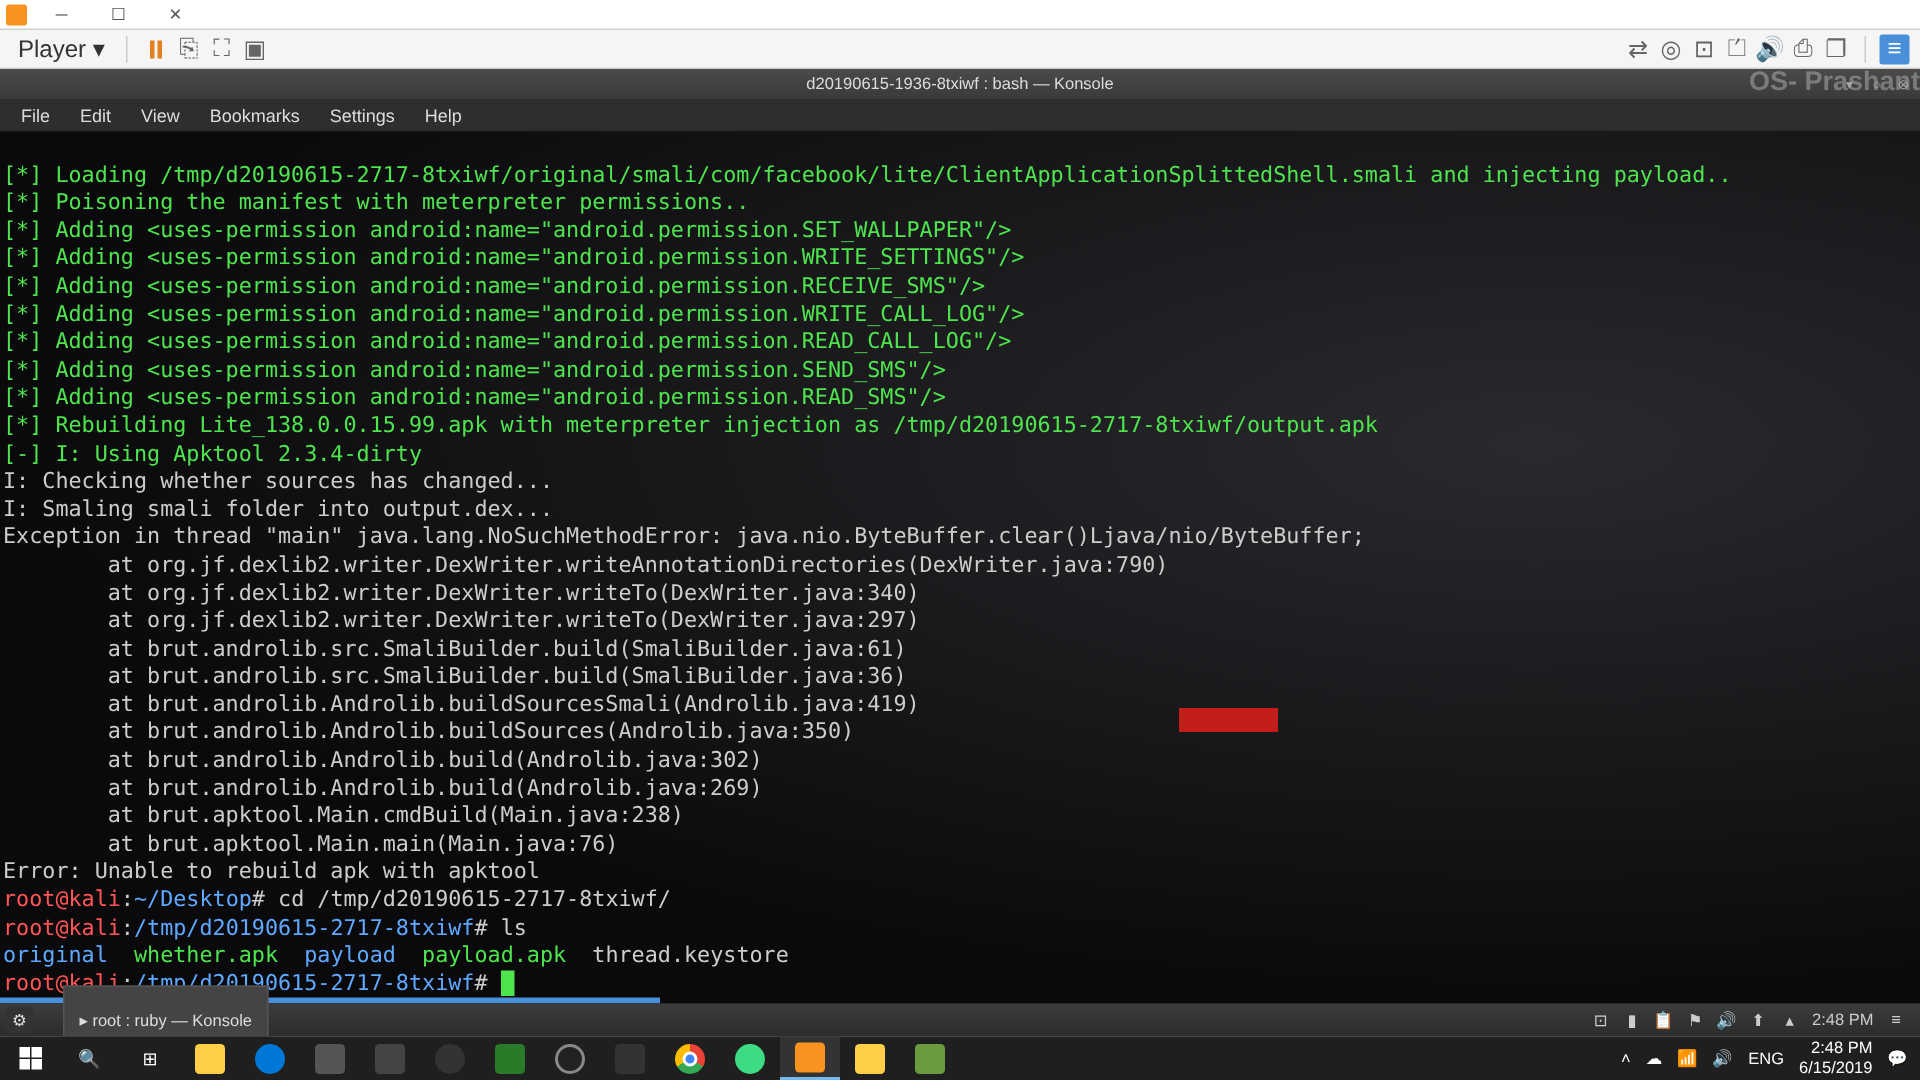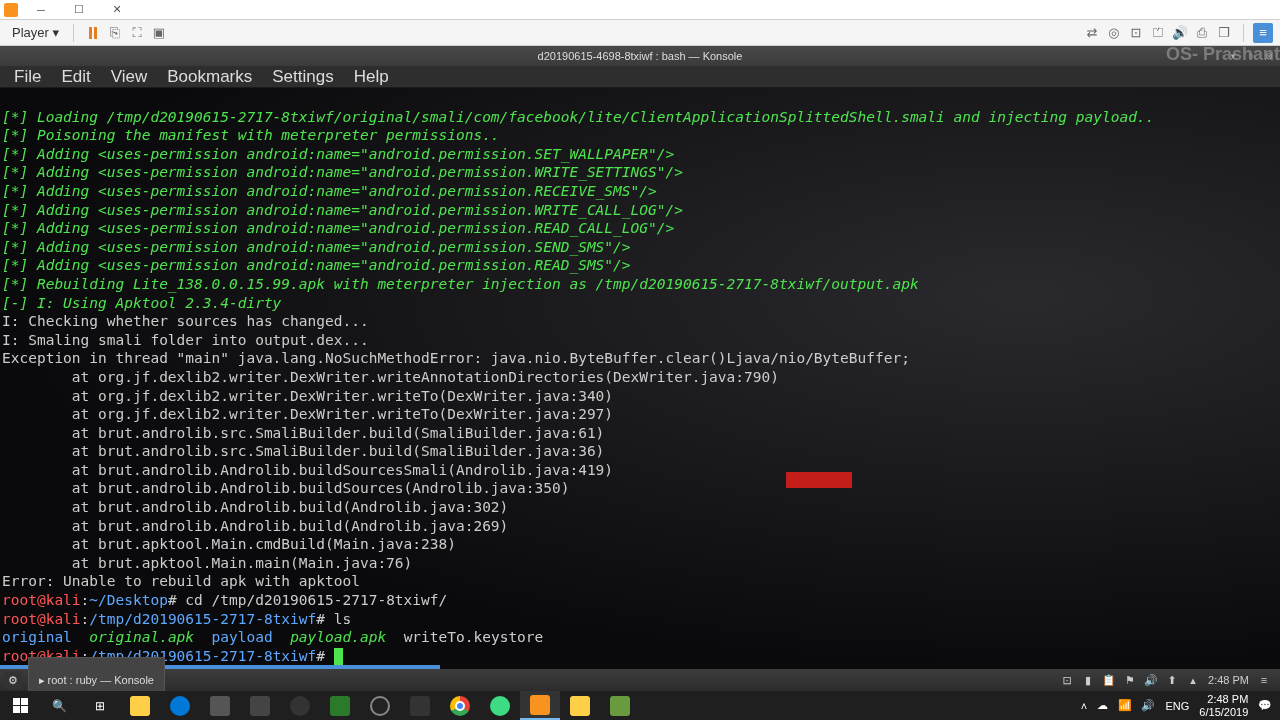--- a/index.html
+++ b/index.html
@@ -31,21 +31,21 @@
     color: #555; cursor: pointer; font-size: 11px;
   }
   
   .vmware-toolbar {
     height: 26px;
     background: #f5f5f5;
     border-bottom: 1px solid #d0d0d0;
     display: flex;
     align-items: center;
     padding: 0 6px;
-    font-size: 13px;
+    font-size: 16px;
   }
   .player-menu { padding: 2px 6px; cursor: pointer; color: #333; }
   .tb-divider { width: 1px; height: 18px; background: #ccc; margin: 0 8px; }
   .tb-btn {
     width: 20px; height: 20px; display: flex; align-items: center; justify-content: center;
     cursor: pointer; color: #666; margin: 0 1px;
   }
   .tb-pause { display: flex; gap: 2px; }
   .tb-pause span { width: 3px; height: 12px; background: #e67e22; }
   .tb-spacer { flex: 1; }
@@ -93,42 +93,42 @@
     display:flex; align-items:center; justify-content:center;
     font-size: 9px; cursor:pointer;
   }
   .konsole-menubar {
     height: 22px;
     background: #2e2e2e;
     display: flex;
     align-items: center;
     padding: 0 6px;
     gap: 4px;
-    font-size: 17px;
+    font-size: 12px;
     border-bottom: 1px solid #1a1a1a;
   }
   .k-menu { color: #ddd; padding: 2px 8px; cursor: pointer; }
   .terminal {
     flex: 1;
     font-family: "DejaVu Sans Mono", "Consolas", monospace;
     font-size: 14.5px;
     line-height: 18.6px;
     color: #ccc;
     padding: 1px 2px;
     white-space: pre;
     overflow: hidden;
     position: relative;
   }
   .terminal-scroll {
     position: absolute;
     bottom: 0; left: 0;
     height: 4px; width: 440px;
     background: #4a90d9;
   }
-  .g  { color: #4ee44e; font-style: italic; }
+  .g  { color: #4ee44e; }
   .w  { color: #cccccc; }
   .r  { color: #ff5555; }
   .bl { color: #5fa8ff; }
   .prompt-cursor {
     display:inline-block; width:9px; height:17px;
     background:#4ee44e; vertical-align:middle;
   }
   .red-overlay {
     position: absolute;
     left: 786px;
@@ -147,21 +147,21 @@
     align-items: center;
     color: #ddd;
     font-size: 11px;
     padding: 0 4px;
   }
   .kde-start { width: 18px; height: 18px; border-radius: 3px; background:#333; display:flex; align-items:center; justify-content:center; margin-right:4px; cursor:pointer;}
   .kde-task {
     padding: 16px 10px;
     background: #444;
     border: 1px solid #555;
-    margin: 0 2px;
+    margin: 0 16px;
     cursor: pointer;
     max-width: 200px;
     overflow: hidden;
     white-space: nowrap;
   }
   .kde-spacer { flex: 1; }
   .kde-tray { display: flex; align-items:center; gap: 9px; padding: 0 6px; color:#ccc; font-size:11px;}
   .kde-tray-icon { width:12px; height:12px; display:flex; align-items:center; justify-content:center; cursor:pointer;}
   
   .win-taskbar {
@@ -232,21 +232,21 @@
   <div class="tb-divider"></div>
   <div class="tb-btn" style="background:#4a90d9;color:#fff;border-radius:2px;">≡</div>
 </div>
 
 <div class="watermark">OS- Prashant</div>
 
 <div class="vm-viewport">
 
   <div class="konsole">
     <div class="konsole-titlebar">
-      <span>d20190615-4698-8txiwf : bash — Konsole</span>
+      <span>d20190615-1936-8txiwf : bash — Konsole</span>
       <div class="konsole-title-controls">
         <div class="k-ctrl" style="color:#aaa;">▾</div>
         <div class="k-ctrl" style="color:#aaa;">○</div>
         <div class="k-ctrl" style="color:#aaa;">⊗</div>
       </div>
     </div>
     <div class="konsole-menubar">
       <div class="k-menu">File</div>
       <div class="k-menu">Edit</div>
       <div class="k-menu">View</div>
@@ -276,21 +276,21 @@
 <span class="w">        at brut.androlib.src.SmaliBuilder.build(SmaliBuilder.java:36)</span>
 <span class="w">        at brut.androlib.Androlib.buildSourcesSmali(Androlib.java:419)</span>
 <span class="w">        at brut.androlib.Androlib.buildSources(Androlib.java:350)</span>
 <span class="w">        at brut.androlib.Androlib.build(Androlib.java:302)</span>
 <span class="w">        at brut.androlib.Androlib.build(Androlib.java:269)</span>
 <span class="w">        at brut.apktool.Main.cmdBuild(Main.java:238)</span>
 <span class="w">        at brut.apktool.Main.main(Main.java:76)</span>
 <span class="w">Error: Unable to rebuild apk with apktool</span>
 <span><span class="r">root@kali</span><span class="w">:</span><span class="bl">~/Desktop</span><span class="w">#</span><span class="w"> cd /tmp/d20190615-2717-8txiwf/</span></span>
 <span><span class="r">root@kali</span><span class="w">:</span><span class="bl">/tmp/d20190615-2717-8txiwf</span><span class="w">#</span><span class="w"> ls</span></span>
-<span><span class="bl">original</span><span>  </span><span class="g">original.apk</span><span>  </span><span class="bl">payload</span><span>  </span><span class="g">payload.apk</span><span>  </span><span class="w">writeTo.keystore</span></span>
+<span><span class="bl">original</span><span>  </span><span class="g">whether.apk</span><span>  </span><span class="bl">payload</span><span>  </span><span class="g">payload.apk</span><span>  </span><span class="w">thread.keystore</span></span>
 <span><span class="r">root@kali</span><span class="w">:</span><span class="bl">/tmp/d20190615-2717-8txiwf</span><span class="w">#</span><span class="w"> </span><span class="prompt-cursor"></span></span>
       <div class="red-overlay"></div>
       <div class="terminal-scroll"></div>
     </div>
   </div>
 
   <div class="kde-taskbar">
     <div class="kde-start">⚙</div>
     <div class="kde-task">
       <span>▸</span>

